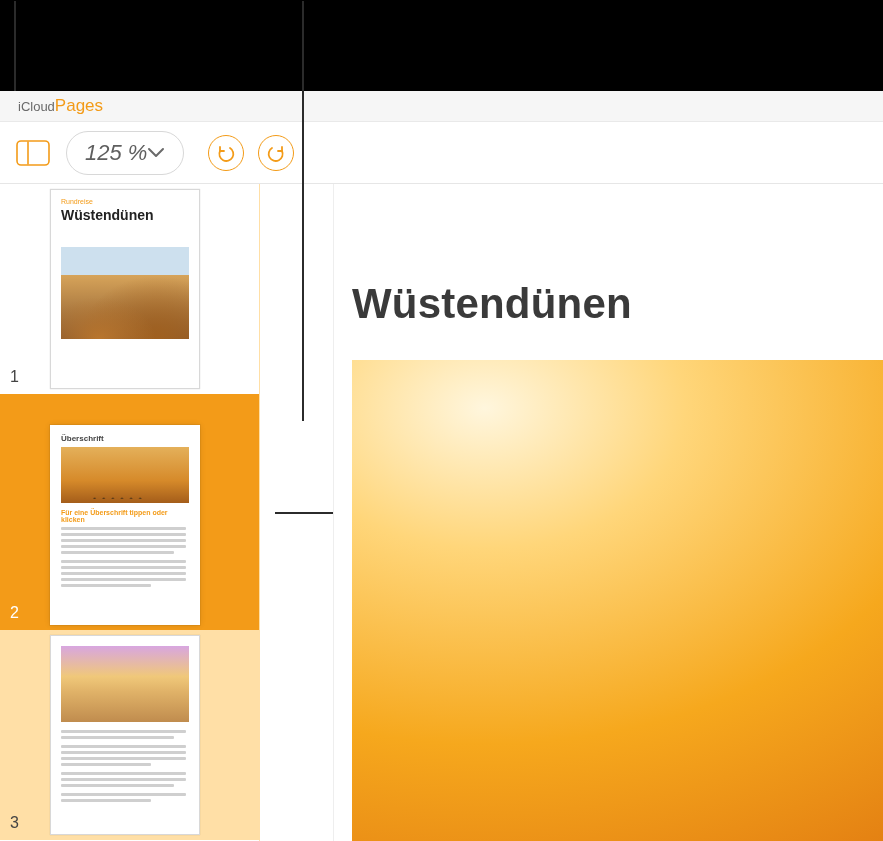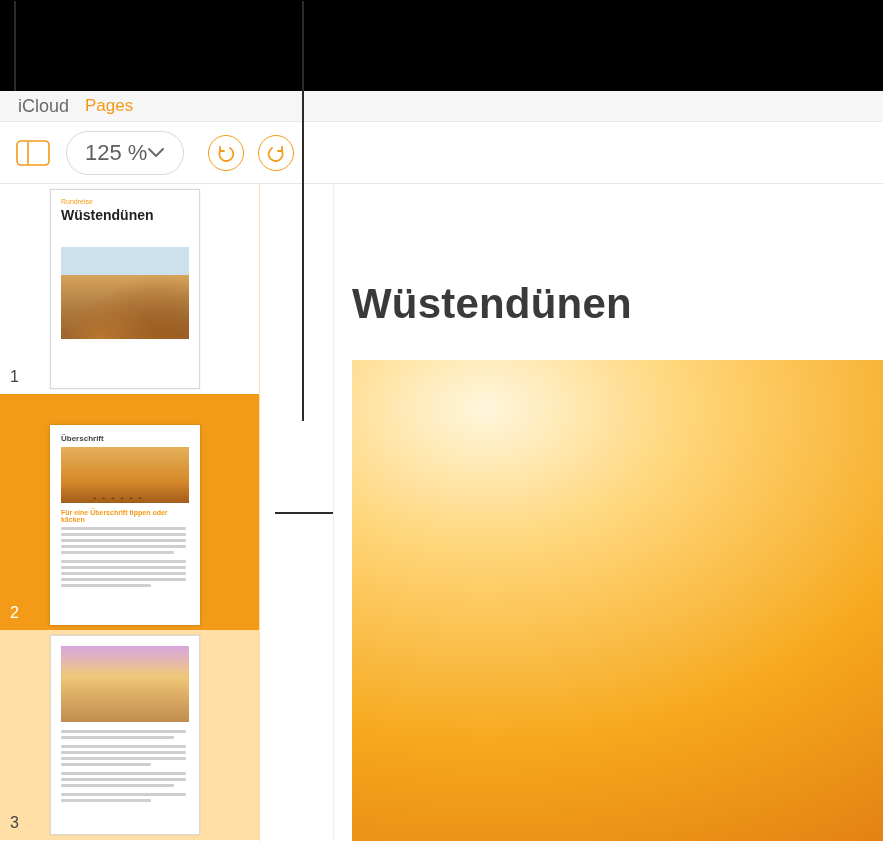--- a/index.html
+++ b/index.html
@@ -41,29 +41,29 @@
   .header {
     width: 100%;
     height: 31px;
     background: #f6f6f6;
     border-bottom: 1px solid #e9e9e9;
     display: flex;
     align-items: center;
     padding: 0 18px;
   }
   .header .icloud {
-    font-size: 18px;
+    font-size: 13px;
     font-weight: 500;
     color: #6a6a6a;
   }
   .header .pages {
     font-size: 17px;
     font-weight: 500;
     color: #f39b18;
-    margin-left: 16px;
+    margin-left: 0;
   }
 
   .toolbar {
     width: 100%;
     height: 62px;
     background: #ffffff;
     border-bottom: 1px solid #e6e6e6;
     display: flex;
     align-items: center;
     padding: 0 12px;
@@ -81,20 +81,21 @@
   .zoom-pill {
     display: flex;
     align-items: center;
     height: 44px;
     padding: 0 18px;
     border: 1px solid #d8d8d8;
     border-radius: 22px;
     background: #fff;
     cursor: pointer;
     gap: 0;
+    font-style: italic;
   }
   .zoom-pill span.zv {
     font-size: 22px;
     color: #5f5f5f;
     font-weight: 400;
   }
   .chevron {
     color: #6a6a6a;
   }
   .undo-redo {

